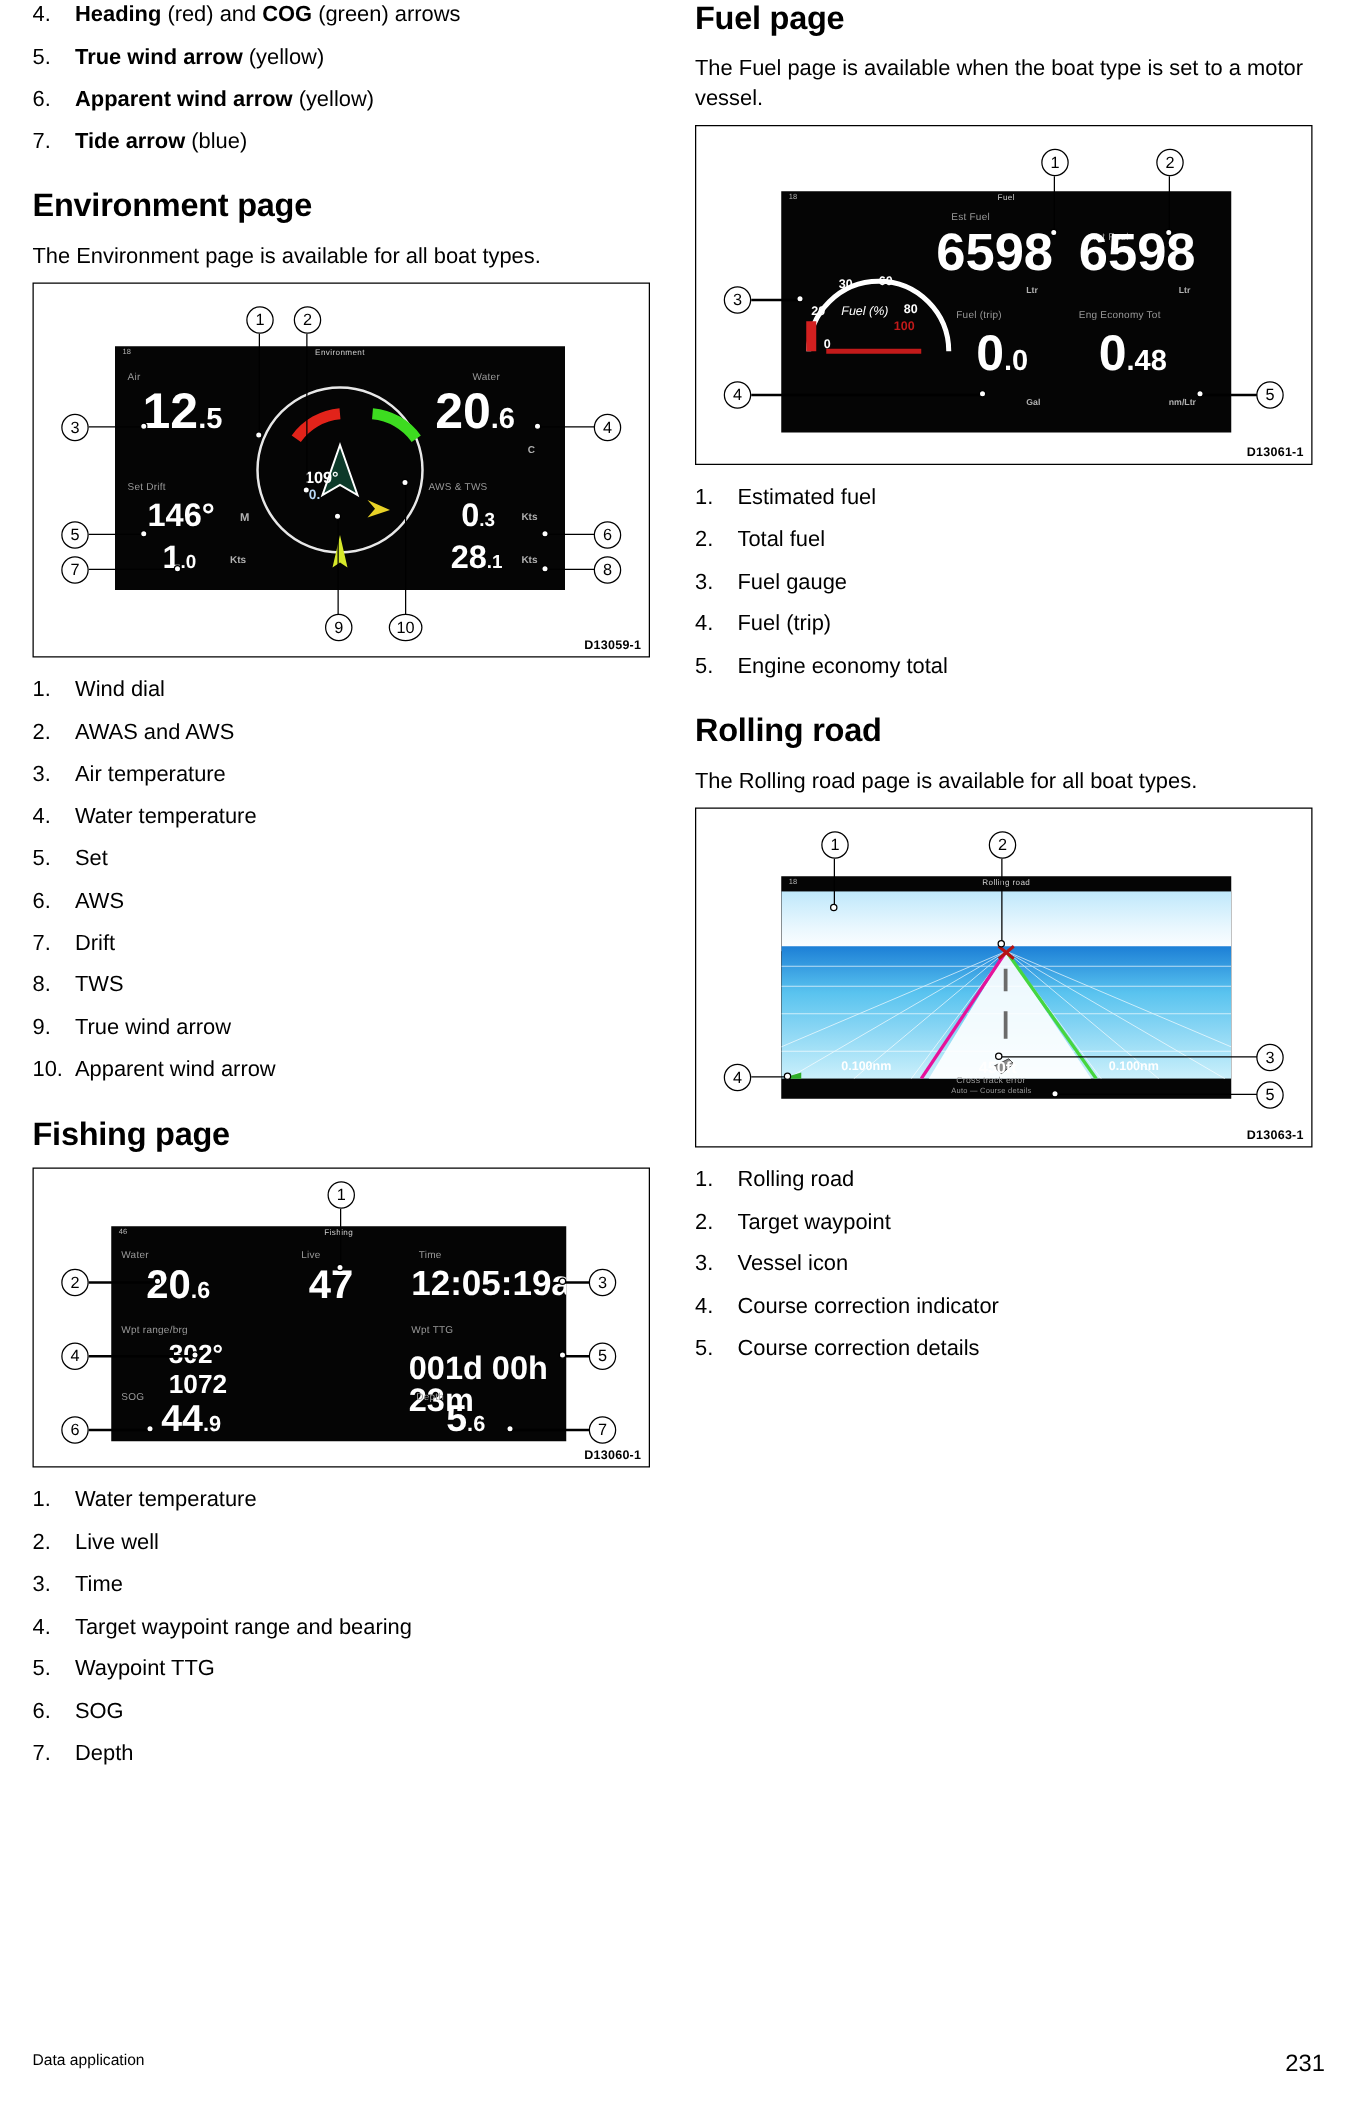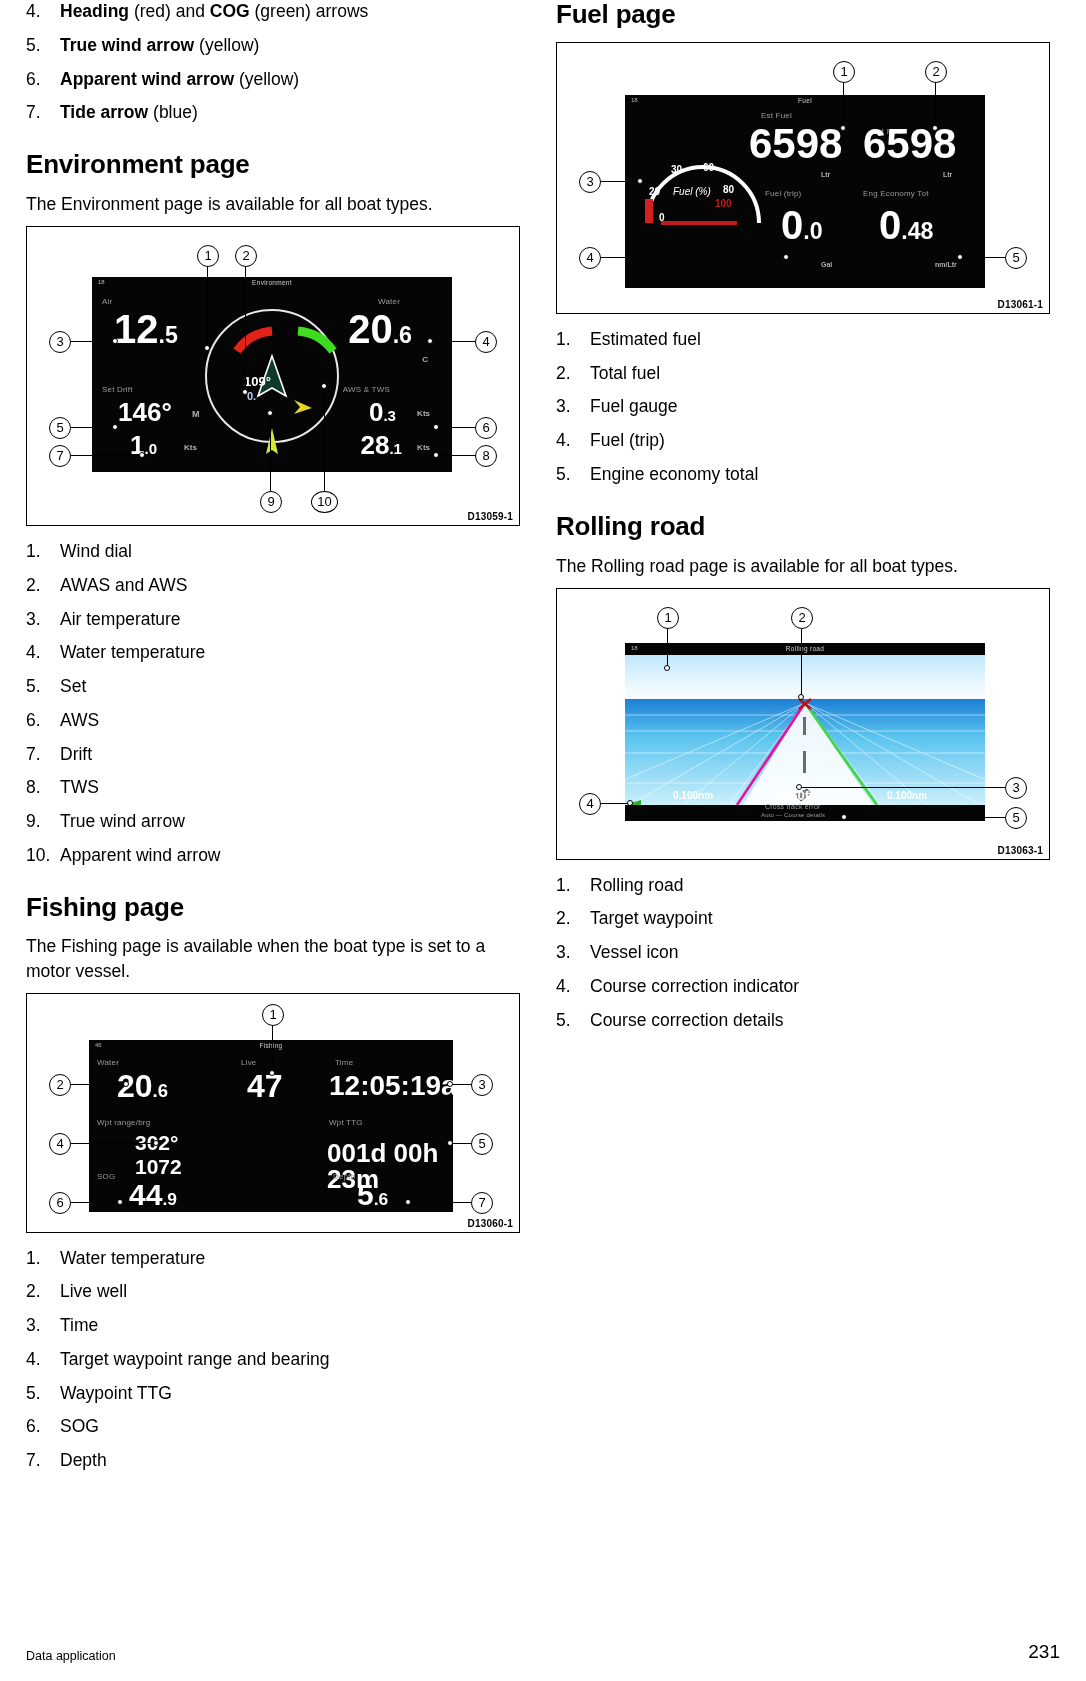--- a/index.html
+++ b/index.html
@@ -146,21 +146,21 @@
   }
 
   
   .footer {
     position: absolute;
     left: 0; right: 0;
     bottom: 18px;
     padding: 0 26px;
     display: flex;
     justify-content: space-between;
-    align-items: flex-end;
+    align-items: flex-start;
   }
   .footer .fl { font-size: 12.5px; }
   .footer .fr { font-size: 19px; }
 </style>
 </head>
 <body>
 
 <div class="page">
   <div class="columns">
 
@@ -311,21 +311,20 @@
             <span class="num">9.</span>
             <span class="txt">True wind arrow</span>
           </li>
         <li>
             <span class="num">10.</span>
             <span class="txt">Apparent wind arrow</span>
           </li>
       </ol>
 
       <h1 class="sec">Fishing page</h1>
-      <p class="body">The Fishing page is available when the boat type is set to a motor vessel.</p>
 
       <div class="figure" style="height:240px;">
         <div class="fig-inner">
           <div class="screen" style="left:62px; top:46px; width:364px; height:172px;">
             <div class="scr-top">
               <span>46</span>
                 <span></span>
             </div>
             <div class="scr-title">Fishing</div>
 
@@ -411,20 +410,21 @@
         <li>
             <span class="num">7.</span>
             <span class="txt">Depth</span>
           </li>
       </ol>
     </div>
 
     <div class="col">
 
       <h1 class="sec first" style="margin-top:0;">Fuel page</h1>
+      <p class="body">The Fuel page is available when the boat type is set to a motor vessel.</p>
 
       <div class="figure" style="height:272px;">
         <div class="fig-inner">
           <div class="screen" style="left:68px; top:52px; width:360px; height:193px;">
             <div class="scr-top">
               <span>18</span>
                 <span></span>
             </div>
             <div class="scr-title">Fuel</div>
 

